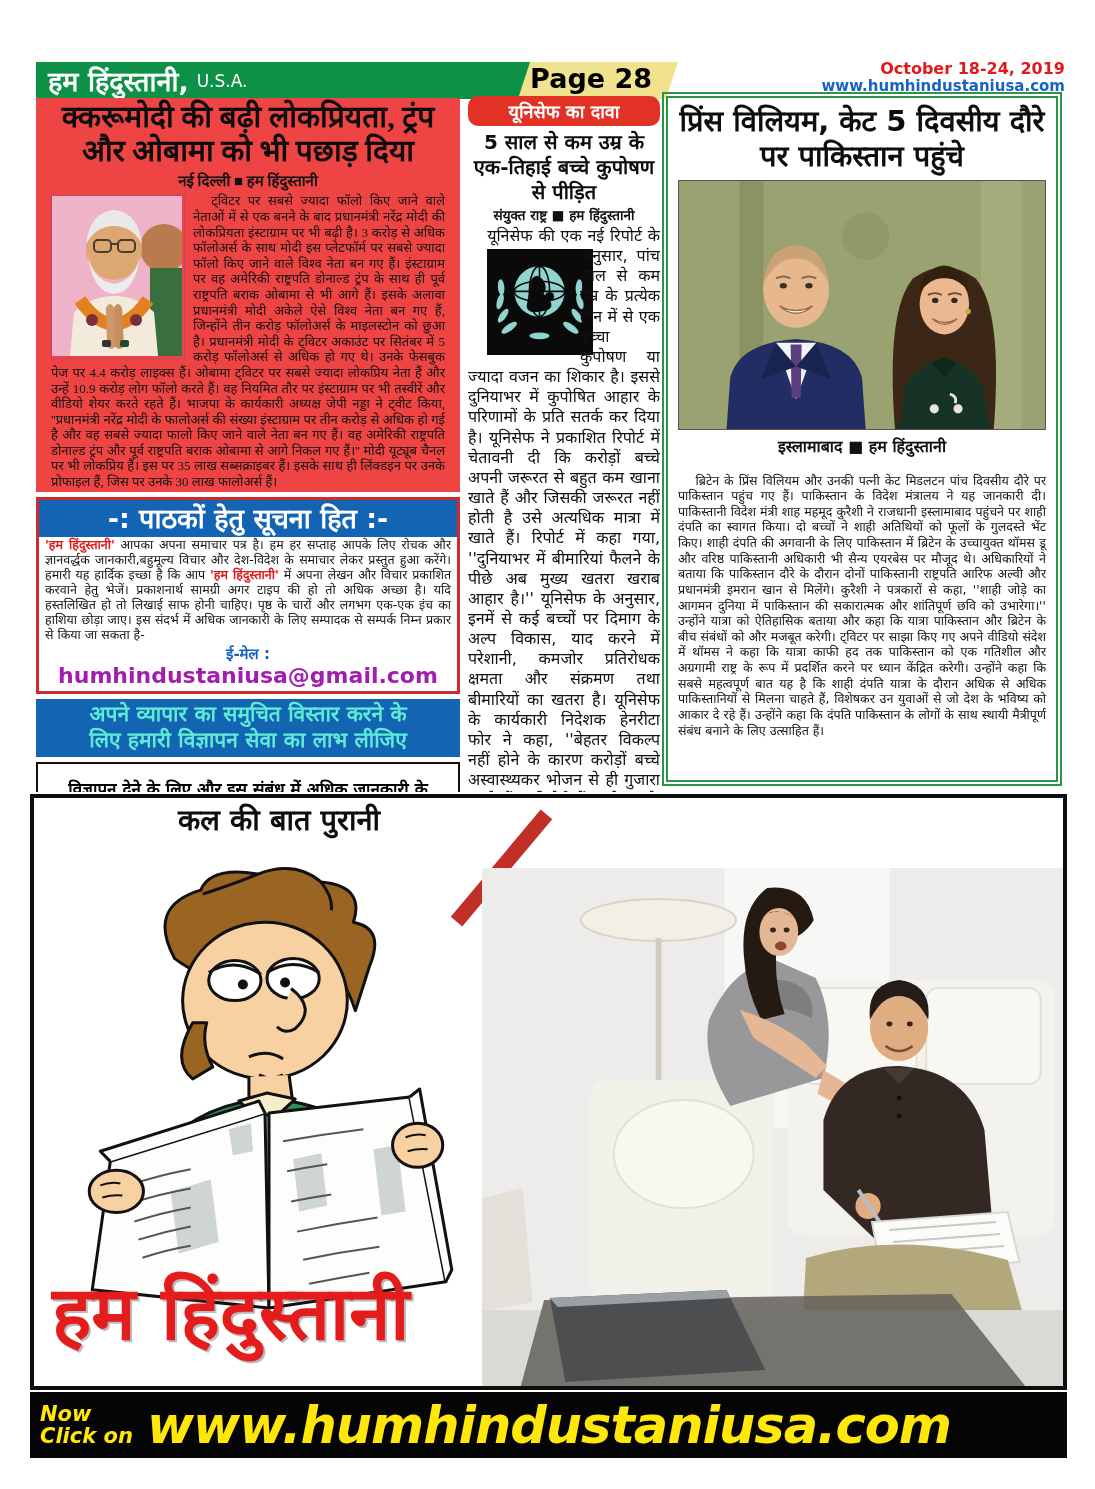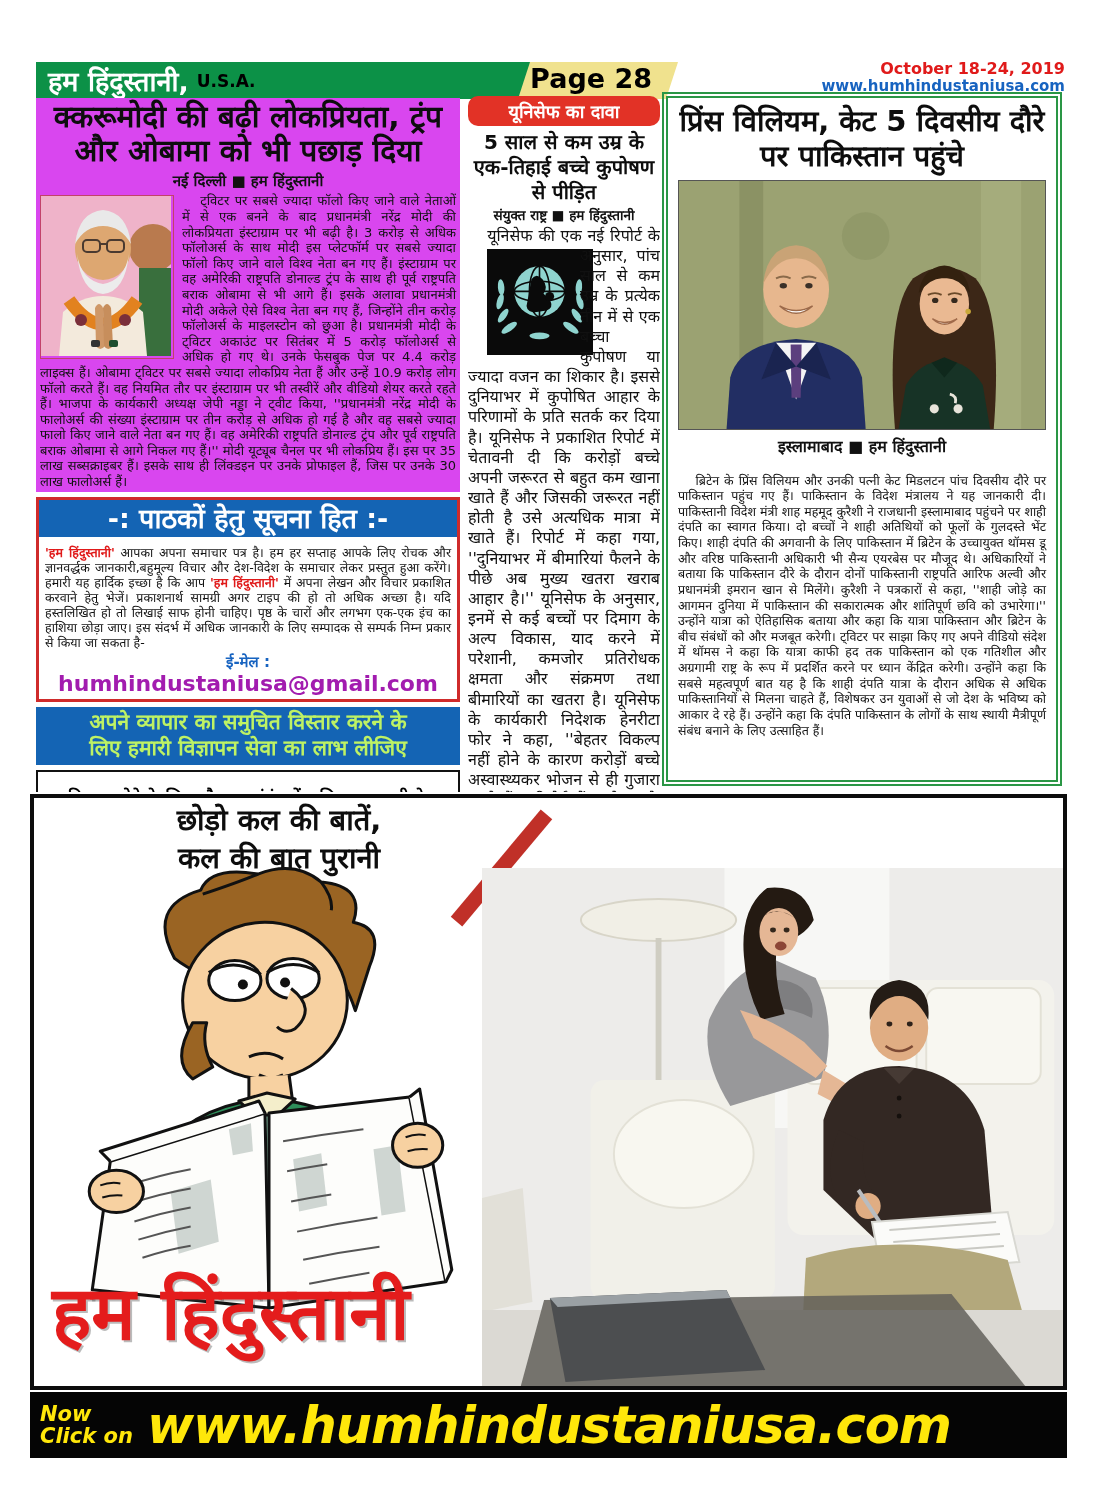--- a/index.html
+++ b/index.html
@@ -1,47 +1,47 @@
 <!DOCTYPE html>
 <html><head>
 <meta charset="utf-8">
 <style>
   html,body{margin:0;padding:0;background:#fff;}
   body{width:1095px;height:1489px;position:relative;font-family:"DejaVu Sans","Liberation Sans",sans-serif;color:#111;}
   .abs{position:absolute;}
   
   #masthead-bar{left:36px;top:62px;width:630px;height:37px;background:#0c9147;display:flex;align-items:center;}
   #masthead-bar .mast-main{color:#fff;font-weight:bold;font-size:27px;padding-left:12px;white-space:nowrap;text-align:right;}
-  #masthead-bar .mast-usa{color:#000000;font-weight:bold;font-size:17px;margin-left:8px;}
+  #masthead-bar .mast-usa{color:#ffffff;font-weight:normal;font-size:17px;margin-left:8px;}
   #page-tab{position:absolute;right:0;top:0;height:37px;width:148px;background:#f0e28e;transform:skewX(-18deg);transform-origin:bottom right;}
   #page-tab-label{position:absolute;right:14px;top:1px;font-size:27px;font-weight:bold;color:#000;margin-left:13px;}
   #issue-block{right:30px;top:60px;text-align:right;line-height:1.15;}
   #issue-date{color:#e01a1a;font-weight:bold;font-size:16px;}
   #issue-site{color:#1763c0;font-weight:bold;font-size:15px;}
   
   #col-left{left:36px;top:98px;width:424px;height:694px;overflow:hidden;}
   #col-mid{left:468px;top:96px;width:192px;height:696px;overflow:hidden;}
   #col-right{left:666px;top:96px;width:392px;height:686px;border:2px solid #2a9645;outline:2px solid #2a9645;outline-offset:2px;background:#fff;padding:4px 10px;box-sizing:border-box;overflow:hidden;}
   .headline{font-weight:bold;text-align:center;color:#0d0d0d;}
   .byline{font-weight:bold;text-align:center;font-size:15px;margin:2px 0 3px;}
   .bodytext{font-size:13px;line-height:1.2;text-align:justify;}
   .bodytext p{margin:0;text-indent:1.4em;}
-  #article-modi{background:#d946ef;padding:2px 4px;}
+  #article-modi{background:#ef4444;padding:2px 15px;font-family:Liberation Serif, serif;}
   #modi-title{font-size:30px;line-height:1.14;margin:0;}
   #modi-photo-wrap{float:left;width:132px;height:162px;margin:2px 8px 2px 0;border:1px solid #c2426a;}
   
   #reader-notice-box{margin-top:5px;border:3px solid #cf2b2b;background:#fff;}
   #notice-head{background:#1464b4;color:#fff;font-weight:bold;text-align:center;font-size:27px;line-height:1.25;padding:2px 0;}
-  #notice-body{font-size:12.5px;line-height:1.2;text-align:justify;padding:8px 6px 1px;}
+  #notice-body{font-size:12.5px;line-height:1.2;text-align:justify;padding:0 6px 1px;}
   #notice-body .red-seg{color:#e01a1a;font-weight:bold;}
   #notice-email{text-align:center;font-weight:bold;padding-bottom:3px;}
   #notice-email .lbl{color:#1763c0;font-size:15px;}
   #notice-email .eml{color:#a21caf;font-size:22px;}
   
-  #promo-band{margin-top:5px;background:#1464b4;color:#bef264;font-weight:bold;text-align:center;font-size:21px;line-height:1.22;padding:3px 0;}
+  #promo-band{margin-top:5px;background:#1464b4;color:#5eead4;font-weight:bold;text-align:center;font-size:21px;line-height:1.22;padding:3px 0;}
   #contact-box{margin-top:5px;border:2px solid #111;text-align:center;padding:15px 4px;background:#fff;}
   #contact-intro{font-weight:bold;font-size:17px;line-height:1.22;color:#000;}
   .contact-red{color:#e01a1a;font-weight:bold;font-size:17px;line-height:1.25;}
   
   #unicef-kicker{background:#e23226;color:#fff;font-weight:bold;text-align:center;font-size:18px;padding:3px 0;border-radius:10px;}
   #unicef-title{font-size:20px;line-height:1.25;margin:4px 0 1px;text-align:center;}
   #unicef-byline{font-size:13.5px;margin:0 0 2px;}
   #col-mid .bodytext{font-size:16px;line-height:1.26;}
   #unicef-logo-wrap{float:left;width:106px;height:106px;margin:3px 6px 2px 0;}
   
@@ -209,21 +209,20 @@
     </svg>
   </div>
   <div class="byline" id="royal-byline">इस्लामाबाद ■ हम हिंदुस्तानी</div>
   <div class="bodytext">
     <p>ब्रिटेन के प्रिंस विलियम और उनकी पत्नी केट मिडलटन पांच दिवसीय दौरे पर पाकिस्तान पहुंच गए हैं। पाकिस्तान के विदेश मंत्रालय ने यह जानकारी दी। पाकिस्तानी विदेश मंत्री शाह महमूद कुरैशी ने राजधानी इस्लामाबाद पहुंचने पर शाही दंपति का स्वागत किया। दो बच्चों ने शाही अतिथियों को फूलों के गुलदस्ते भेंट किए। शाही दंपति की अगवानी के लिए पाकिस्तान में ब्रिटेन के उच्चायुक्त थॉमस डू और वरिष्ठ पाकिस्तानी अधिकारी भी सैन्य एयरबेस पर मौजूद थे। अधिकारियों ने बताया कि पाकिस्तान दौरे के दौरान दोनों पाकिस्तानी राष्ट्रपति आरिफ अल्वी और प्रधानमंत्री इमरान खान से मिलेंगे। कुरैशी ने पत्रकारों से कहा, ''शाही जोड़े का आगमन दुनिया में पाकिस्तान की सकारात्मक और शांतिपूर्ण छवि को उभारेगा।'' उन्होंने यात्रा को ऐतिहासिक बताया और कहा कि यात्रा पाकिस्तान और ब्रिटेन के बीच संबंधों को और मजबूत करेगी। ट्विटर पर साझा किए गए अपने वीडियो संदेश में थॉमस ने कहा कि यात्रा काफी हद तक पाकिस्तान को एक गतिशील और अग्रगामी राष्ट्र के रूप में प्रदर्शित करने पर ध्यान केंद्रित करेगी। उन्होंने कहा कि सबसे महत्वपूर्ण बात यह है कि शाही दंपति यात्रा के दौरान अधिक से अधिक पाकिस्तानियों से मिलना चाहते हैं, विशेषकर उन युवाओं से जो देश के भविष्य को आकार दे रहे हैं। उन्होंने कहा कि दंपति पाकिस्तान के लोगों के साथ स्थायी मैत्रीपूर्ण संबंध बनाने के लिए उत्साहित हैं।</p>
   </div>
 </div>
 
 <div class="abs" id="bottom-ad">
   <div id="left-slogan">
-    <div>छोड़ो कल की बातें,</div>
     <div>कल की बात पुरानी</div>
   </div>
   <div id="red-slash"></div>
 
   <div id="cartoon-wrap">
     <svg viewBox="0 0 430 460" width="100%" height="100%">
       <g stroke="#111" stroke-width="3" stroke-linejoin="round">
         <path d="M122,100 Q94,48 148,32 Q158,8 205,16 Q242,2 268,24 Q312,28 300,64 Q332,70 316,108 L302,152 Q292,122 280,114 L152,118 Q132,108 122,100 Z" fill="#9a6423"></path>
         <ellipse cx="212" cy="142" rx="82" ry="78" fill="#f7d1a1"></ellipse>
         <path d="M140,164 Q118,202 140,220 L160,208 Q148,186 154,164 Z" fill="#9a6423"></path>

